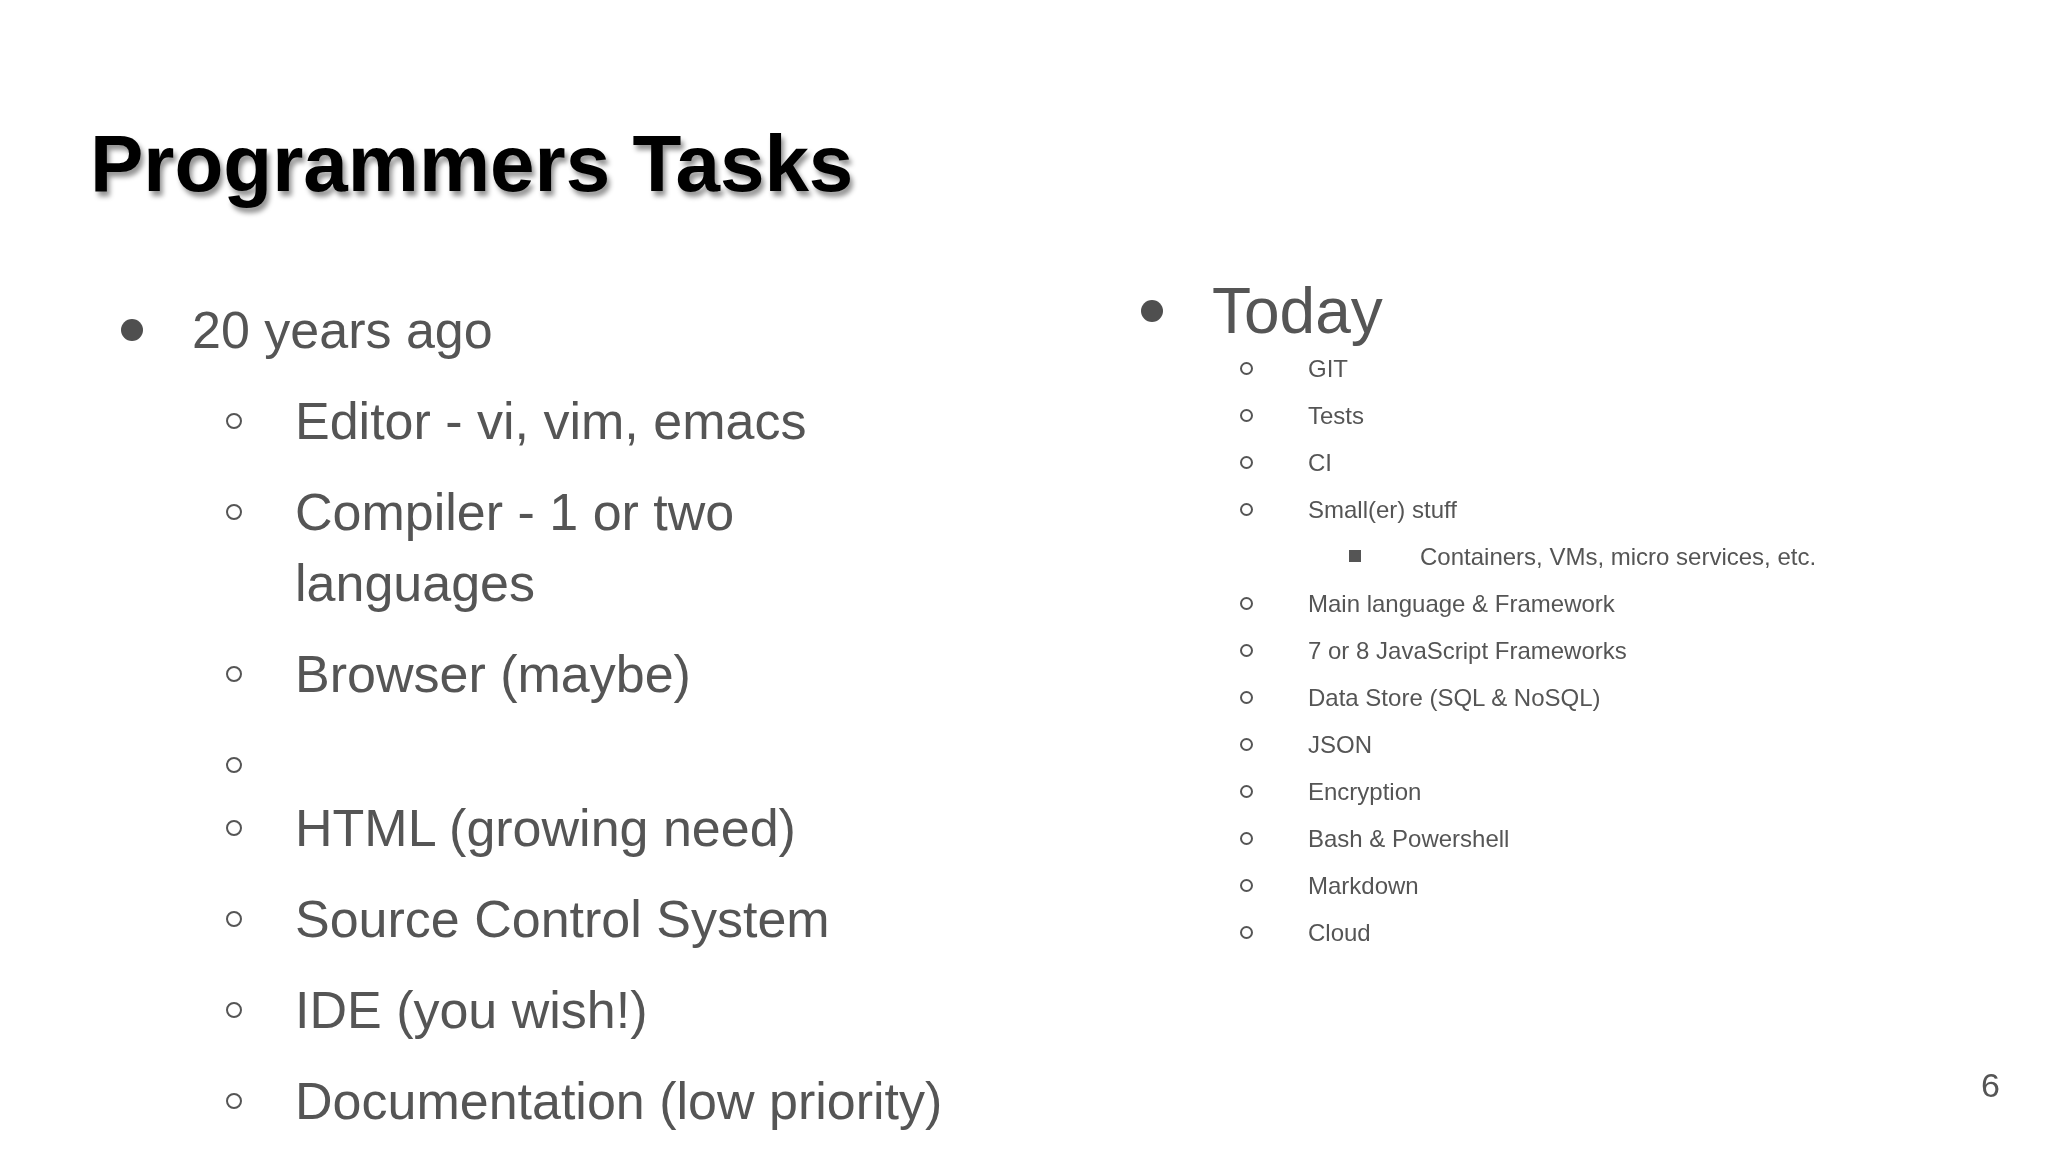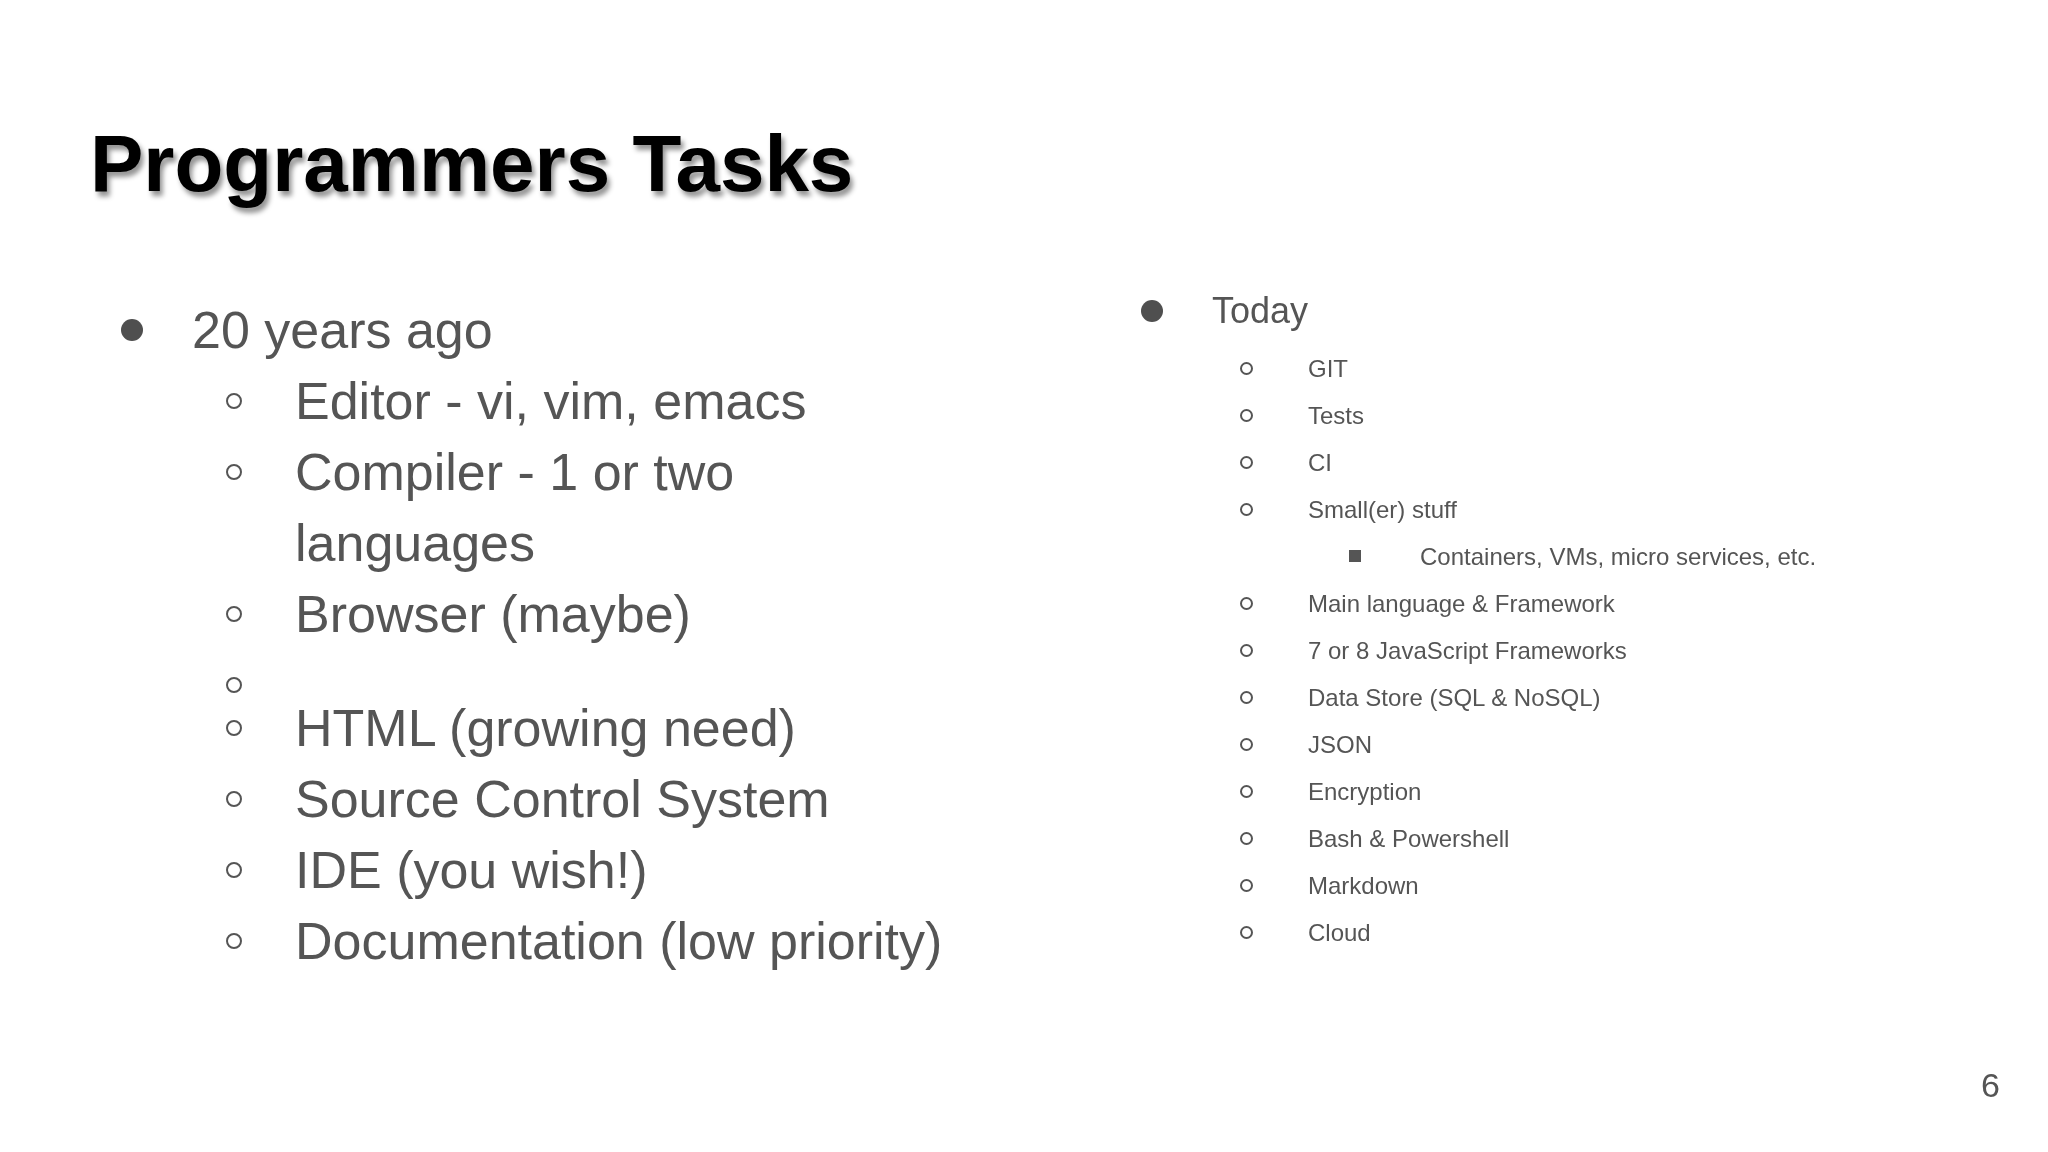--- a/index.html
+++ b/index.html
@@ -25,25 +25,25 @@
     white-space: nowrap;
   }
   .col { position: absolute; }
   .col-left  { left: 121px; top: 295px; width: 880px; }
   .col-right { left: 1141px; top: 277px; width: 880px; }
 
   .row { display: flex; align-items: flex-start; }
 
   
   .col-left .row { font-size: 52px; line-height: 71px; }
-  .col-left .row.l2 { padding-left: 105px; }
+  .col-left .row.l2 { padding-left: 105px; margin-top: 20px; }
   .col-left .row.l2 .txt { max-width: 665px; }
 
   
-  .col-right .row.l1 { font-size: 36px; line-height: 68px; }
+  .col-right .row.l1 { font-size: 64px; line-height: 68px; }
   .col-right .row.l2, .col-right .row.l3 { font-size: 24px; line-height: 47px; }
   .col-right .row.l2 { padding-left: 99px; }
   .col-right .row.l3 { padding-left: 208px; }
   .col-right .row.l3 .txt { max-width: 530px; }
 
   
   .bullet { display: block; box-sizing: border-box; }
   .bullet.disc {
     flex: 0 0 22px; width: 22px; height: 22px;
     border-radius: 50%;

